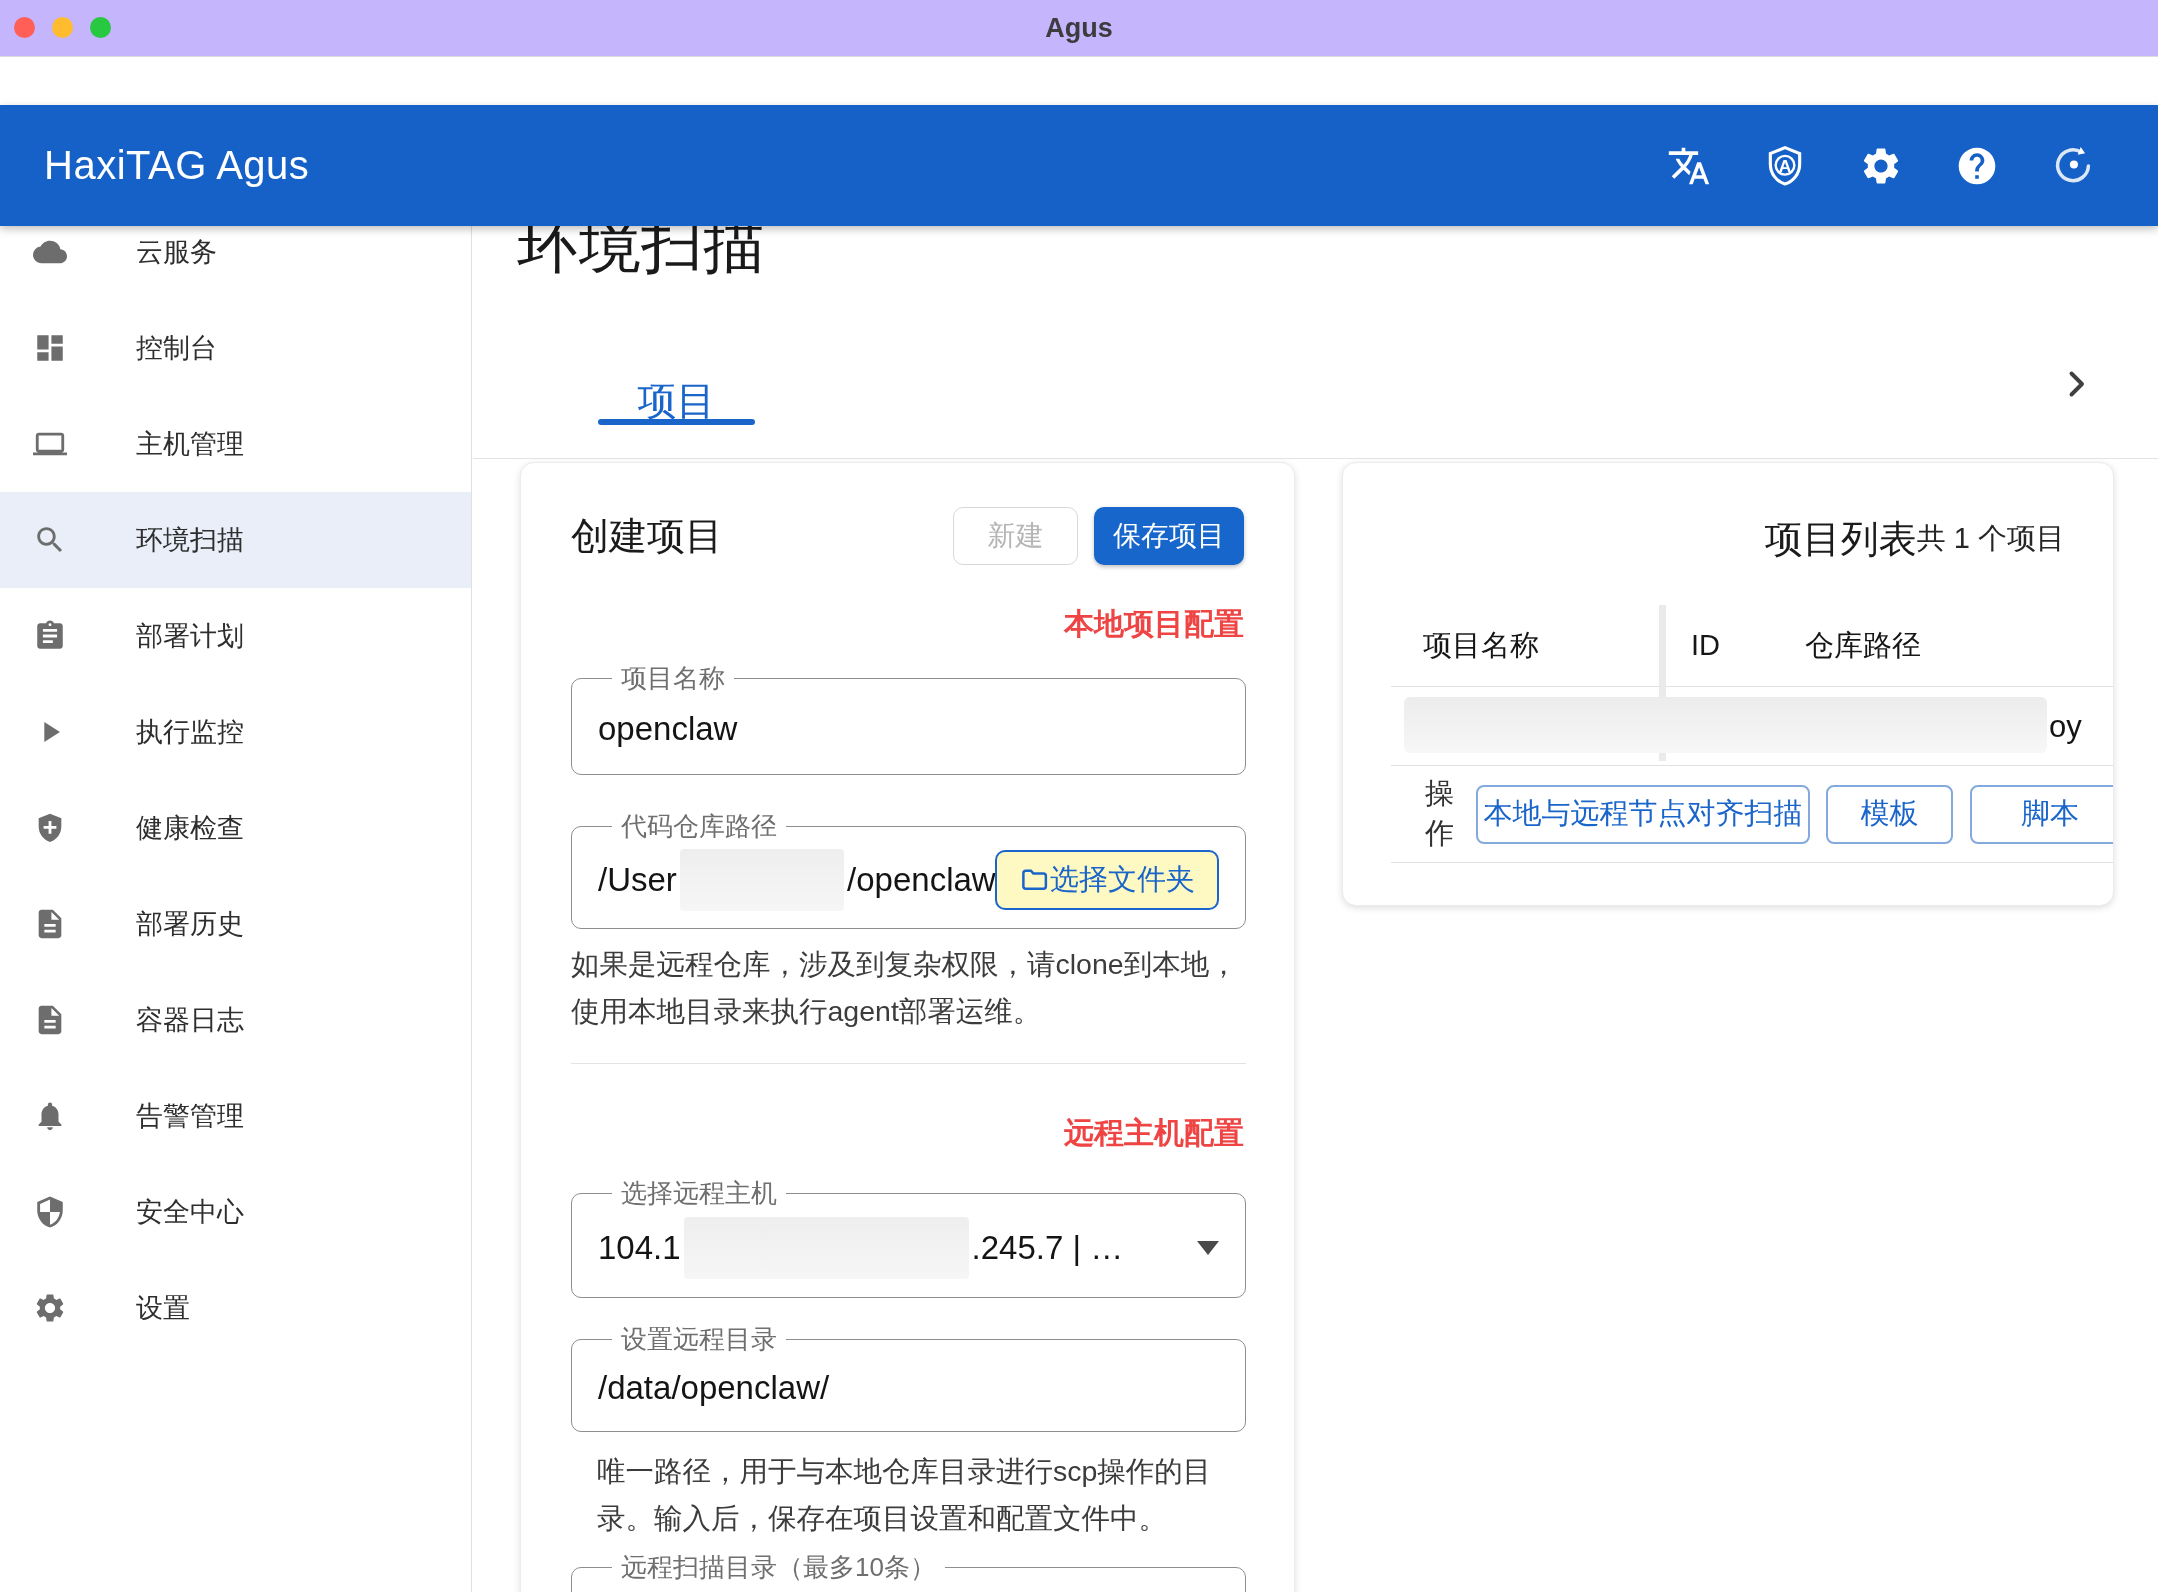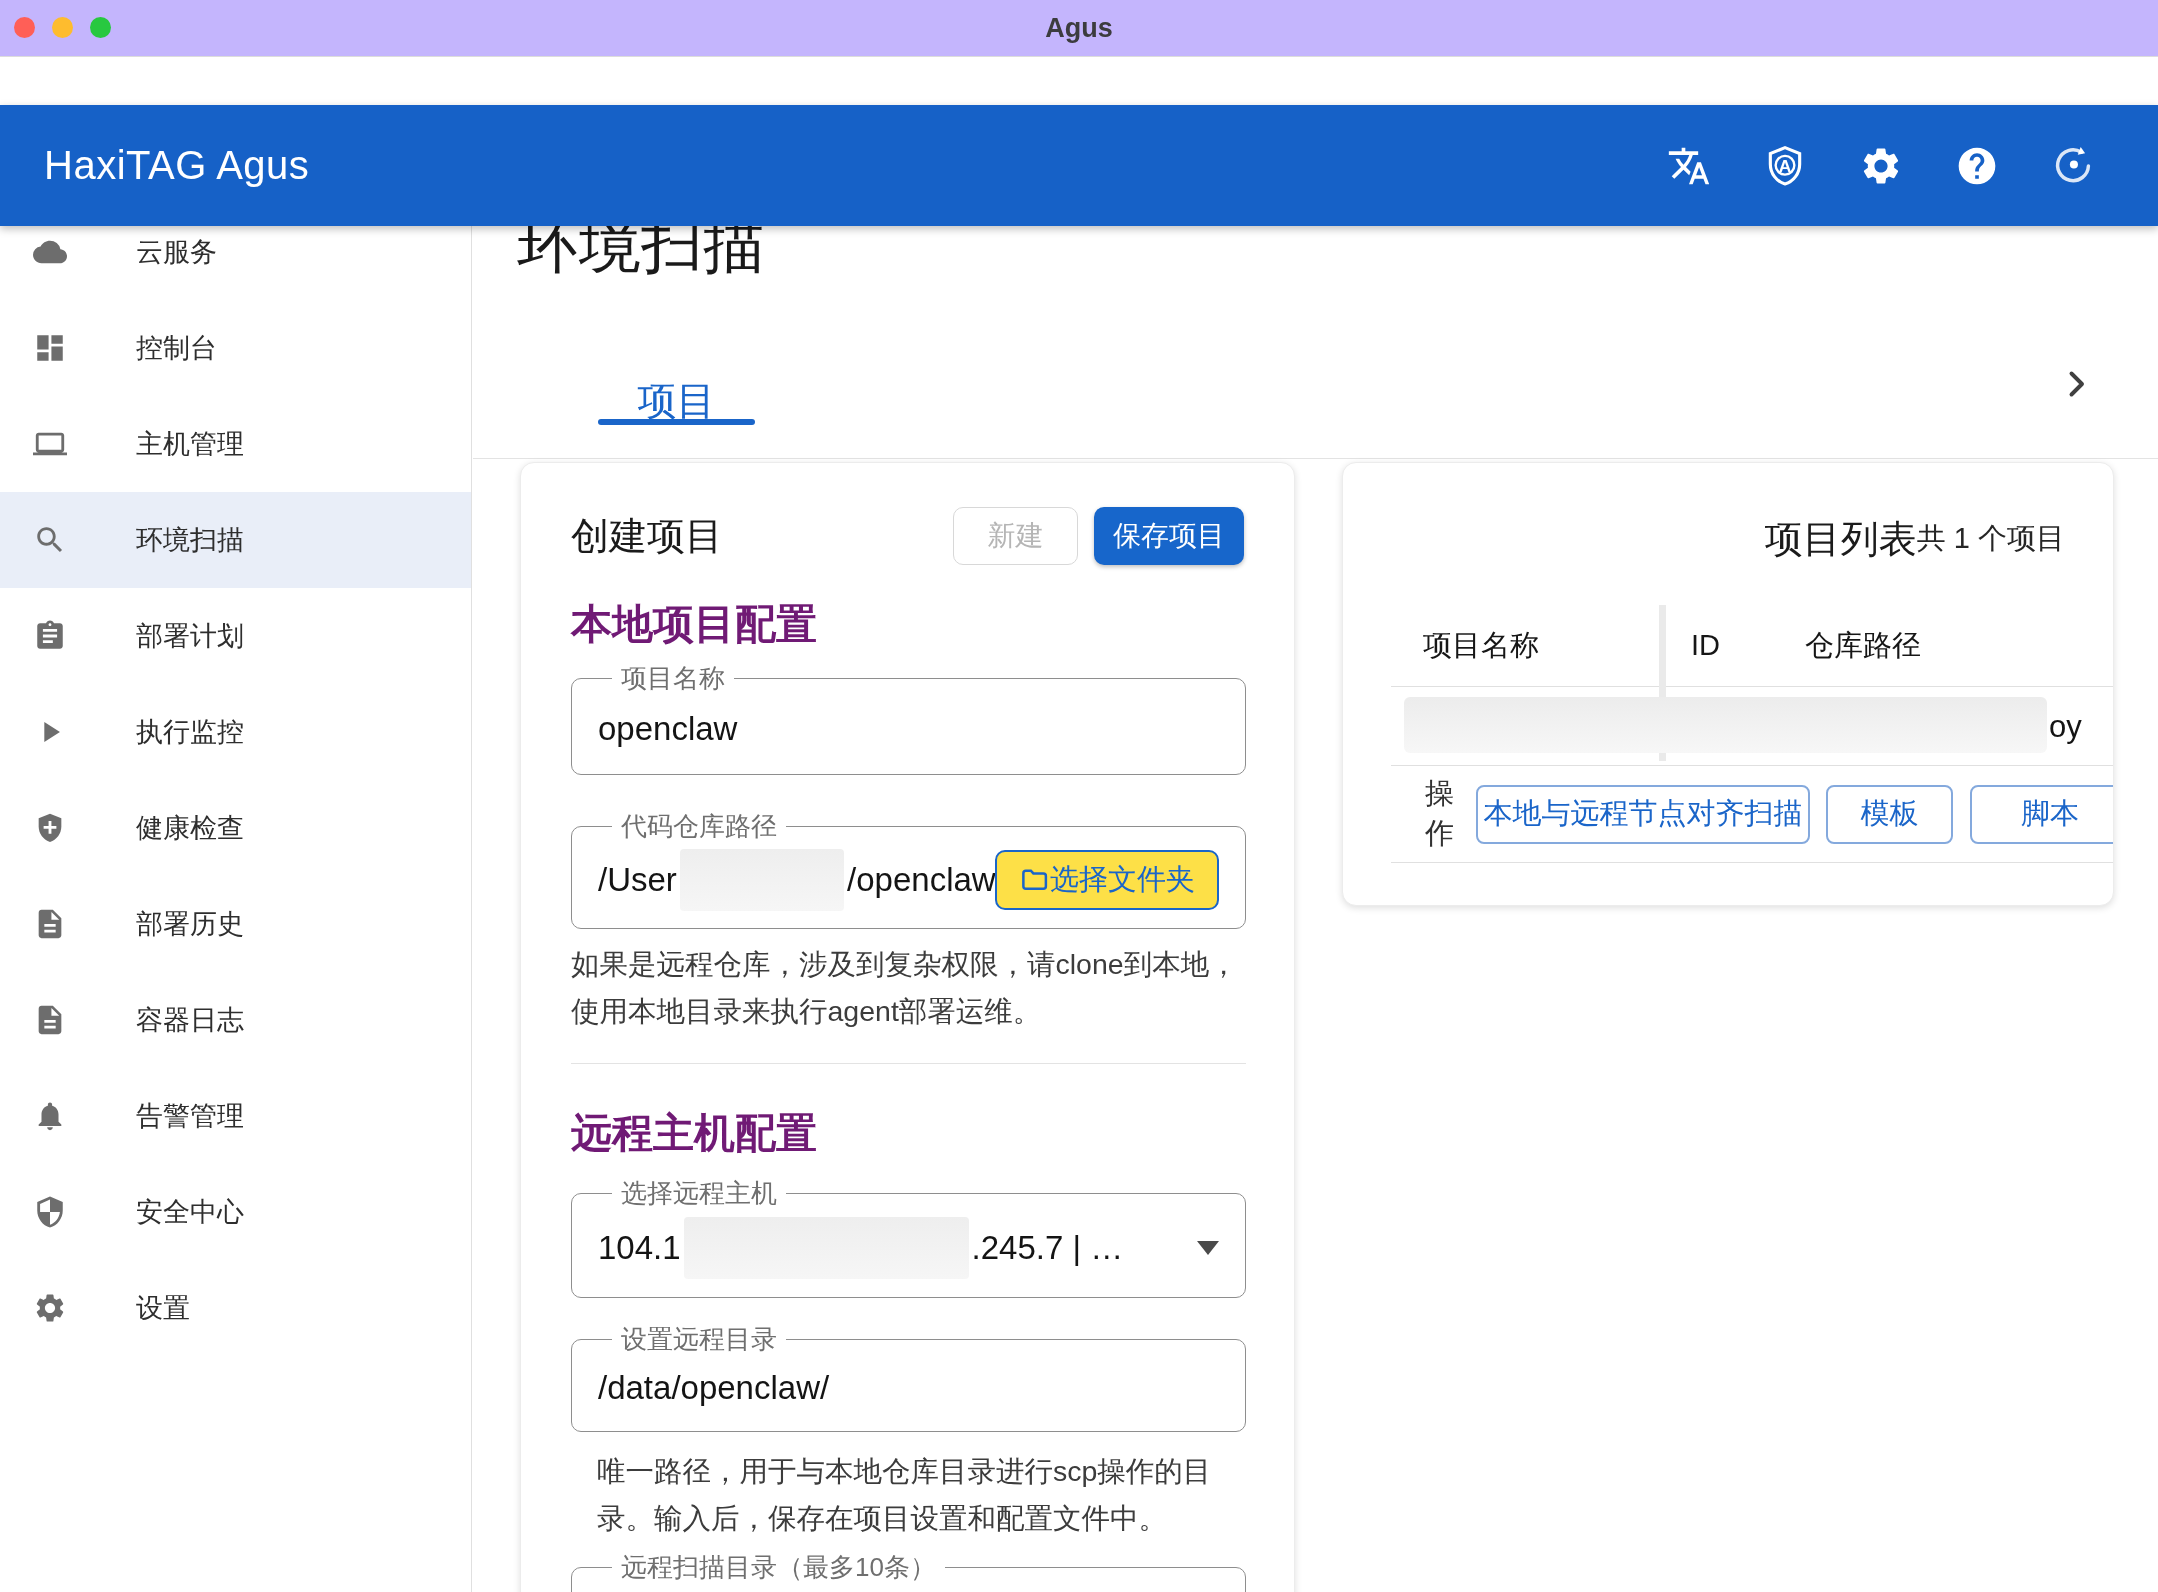--- a/index.html
+++ b/index.html
@@ -39,35 +39,35 @@
   .tabs-divider{position:absolute;left:0;top:280px;width:1685px;height:1px;background:#e3e3e3;}
   
   .card{position:absolute;background:#fff;border:1px solid #ececec;border-radius:14px;box-shadow:0 2px 7px rgba(0,0,0,.13);}
   #card-create{left:47px;top:284px;width:775px;height:1320px;padding:0 50px;}
   #card-list{left:869px;top:284px;width:772px;height:444px;padding-left:48px;overflow:hidden;}
   .card-head{margin-top:44px;display:flex;align-items:center;justify-content:space-between;height:58px;}
   .card-title{font-size:38px;font-weight:500;color:#1b1b1b;}
   .head-btns{display:flex;gap:16px;margin-left:25px;}
   .btn-new{width:125px;height:58px;border:1px solid #d8d8d8;border-radius:10px;background:#fff;color:#b5b5b5;font-size:28px;cursor:pointer;}
   .btn-save{width:150px;height:58px;border:none;border-radius:10px;background:#1766cb;color:#fff;font-size:28px;cursor:pointer;box-shadow:0 2px 4px rgba(0,0,0,.25);}
-  .section-h{font-size:41px;font-weight:700;color:#701a75;line-height:34px;}
+  .section-h{font-size:30px;font-weight:700;color:#ef4444;line-height:34px;text-align:right;}
   .h-local{margin-top:42px;}
   .h-remote{margin-top:52px;}
   
   fieldset.ofield{border:1.5px solid #8e8e8e;border-radius:10px;padding:0 26px 10px 26px;width:675px;display:flex;align-items:center;}
   fieldset.ofield legend{font-size:26px;color:#6f6f6f;padding:0 9px;margin-left:14px;line-height:30px;}
   .fval{display:flex;align-items:center;width:100%;font-size:33px;color:#141414;}
   .redact{display:inline-block;height:62px;background:linear-gradient(180deg,#eeeeee,#f6f6f6);border-radius:4px;margin:0 3px;}
   .caret{margin-left:auto;width:0;height:0;border-left:11px solid transparent;border-right:11px solid transparent;border-top:14px solid #4a4a4a;}
   #f-name{margin-top:22px;height:112px;}
   #f-repo{margin-top:36px;height:118px;}
   #f-host{margin-top:28px;height:120px;}
   #f-dir{margin-top:26px;height:108px;}
   #f-scan{margin-top:10px;height:100px;}
-  .btn-folder{margin-left:auto;flex:0 0 auto;display:flex;align-items:center;gap:1px;height:60px;padding:0 22px;border:2px solid #1a65c9;border-radius:10px;background:#fde047;color:#1a65c9;font-size:29px;cursor:pointer;}
+  .btn-folder{margin-left:auto;flex:0 0 auto;display:flex;align-items:center;gap:1px;height:60px;padding:0 22px;border:2px solid #1a65c9;border-radius:10px;background:#fef9c3;color:#1a65c9;font-size:29px;cursor:pointer;}
   .btn-folder svg{width:30px;height:30px;}
   .helper{font-size:28.5px;line-height:47px;color:#3c3c3c;}
   .helper1{margin-top:12px;width:672px;}
   .helper2{margin-top:16px;width:650px;padding-left:26px;}
   .form-divider{margin-top:28px;width:675px;height:1px;background:#e3e3e3;}
   
   .list-head{margin-top:46px;display:flex;align-items:center;justify-content:flex-end;height:60px;padding-right:48px;}
   .list-count{font-size:29px;color:#262626;}
   .ptable{margin-top:36px;position:relative;width:724px;overflow:hidden;}
   .t-headrow{display:flex;align-items:center;height:82px;border-bottom:1px solid #e0e0e0;font-size:29px;color:#161616;}

